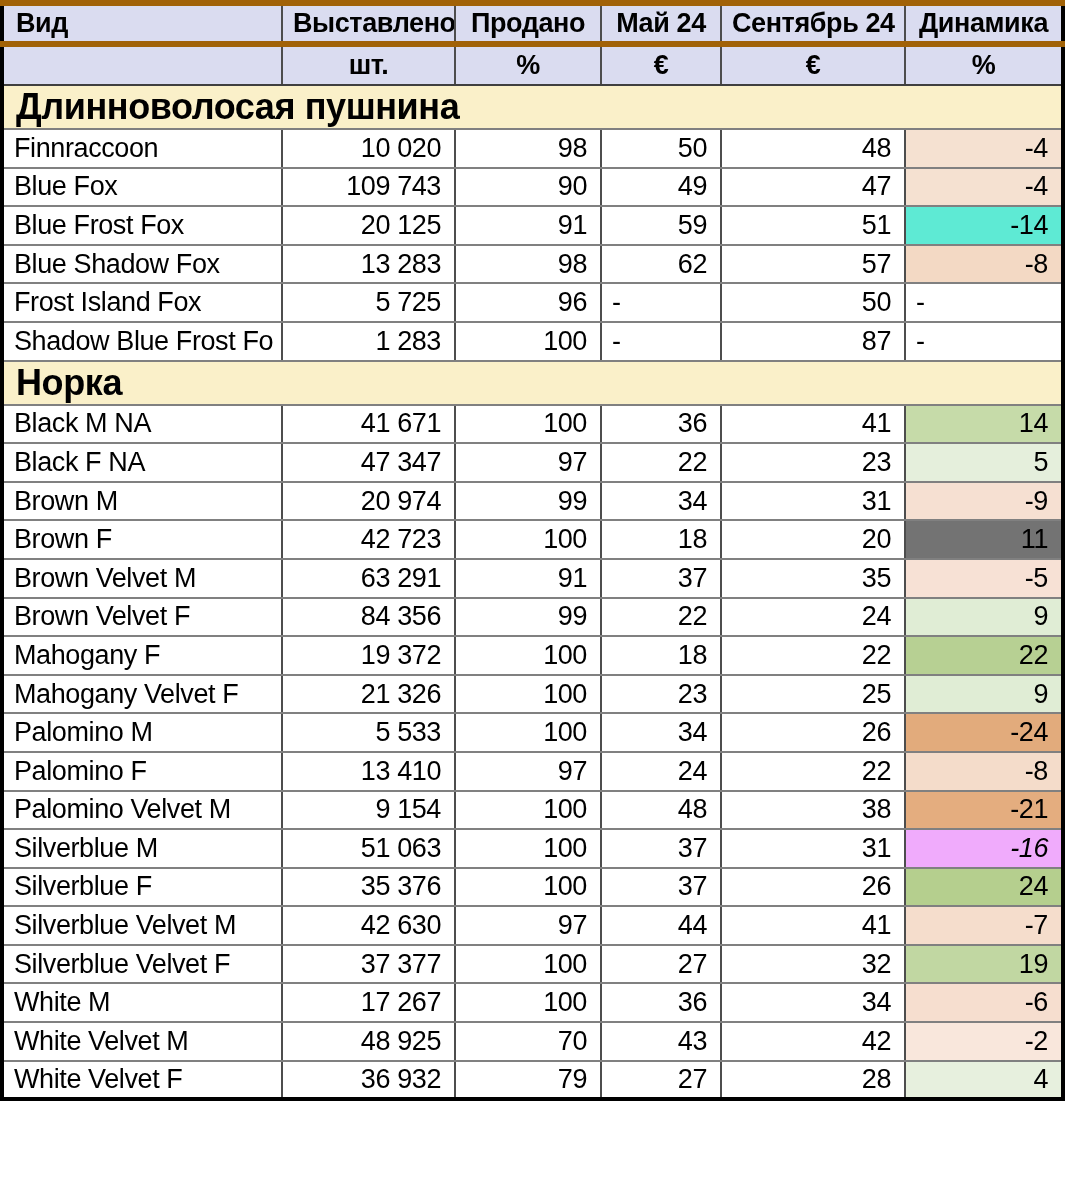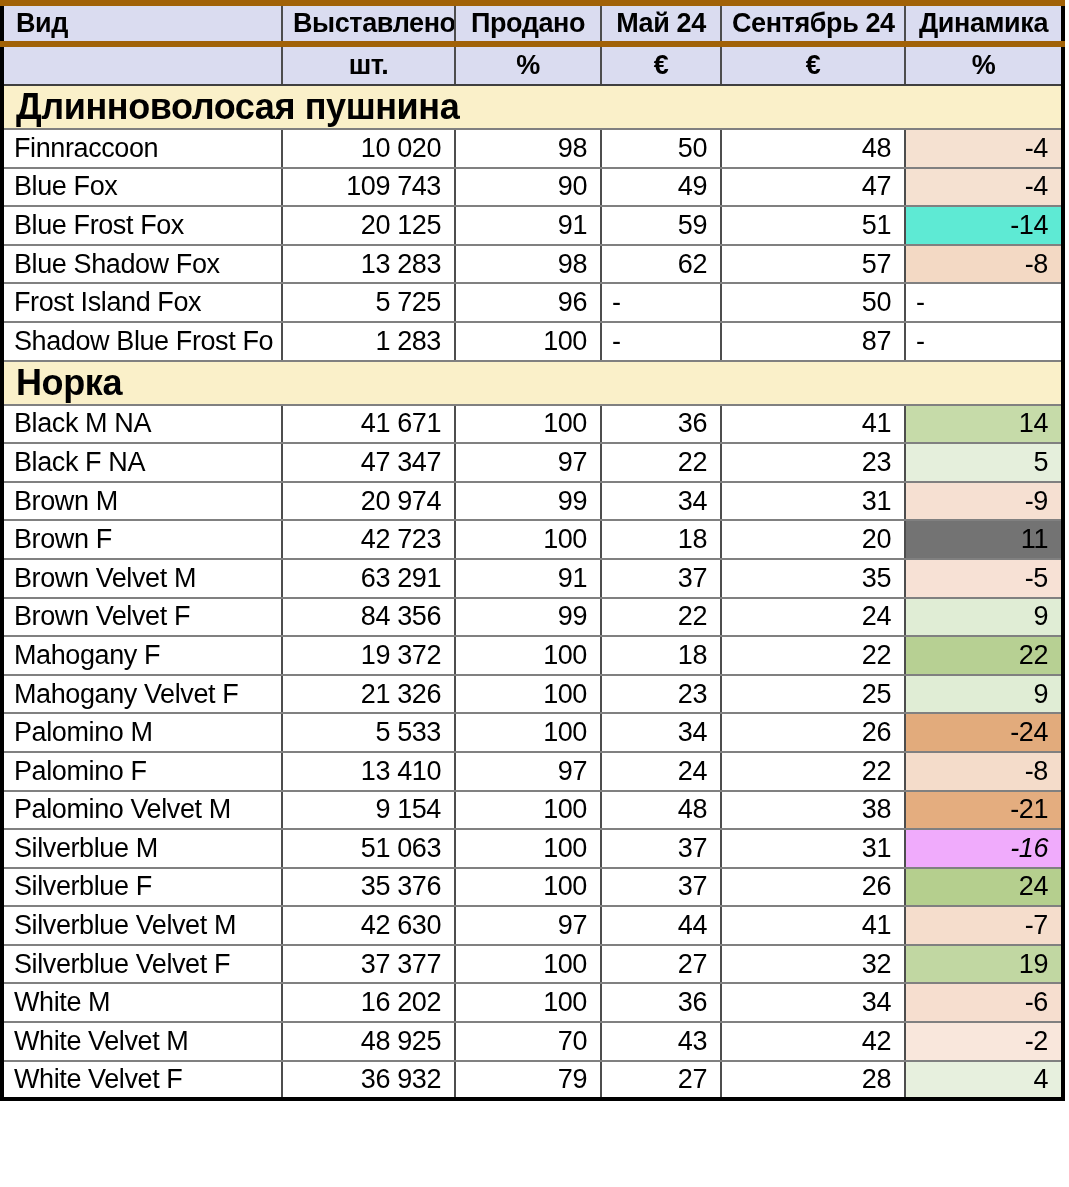--- a/index.html
+++ b/index.html
@@ -253,21 +253,21 @@
         <tr>
           <td class="name">Silverblue Velvet F</td>
           <td class="num">37 377</td>
           <td class="num">100</td>
           <td class="num">27</td>
           <td class="num">32</td>
           <td class="num" style="background: rgb(193, 215, 162);">19</td>
         </tr>
         <tr>
           <td class="name">White M</td>
-          <td class="num">16 202</td>
+          <td class="num">17 267</td>
           <td class="num">100</td>
           <td class="num">36</td>
           <td class="num">34</td>
           <td class="num" style="background: rgb(246, 222, 207);">-6</td>
         </tr>
         <tr>
           <td class="name">White Velvet M</td>
           <td class="num">48 925</td>
           <td class="num">70</td>
           <td class="num">43</td>

